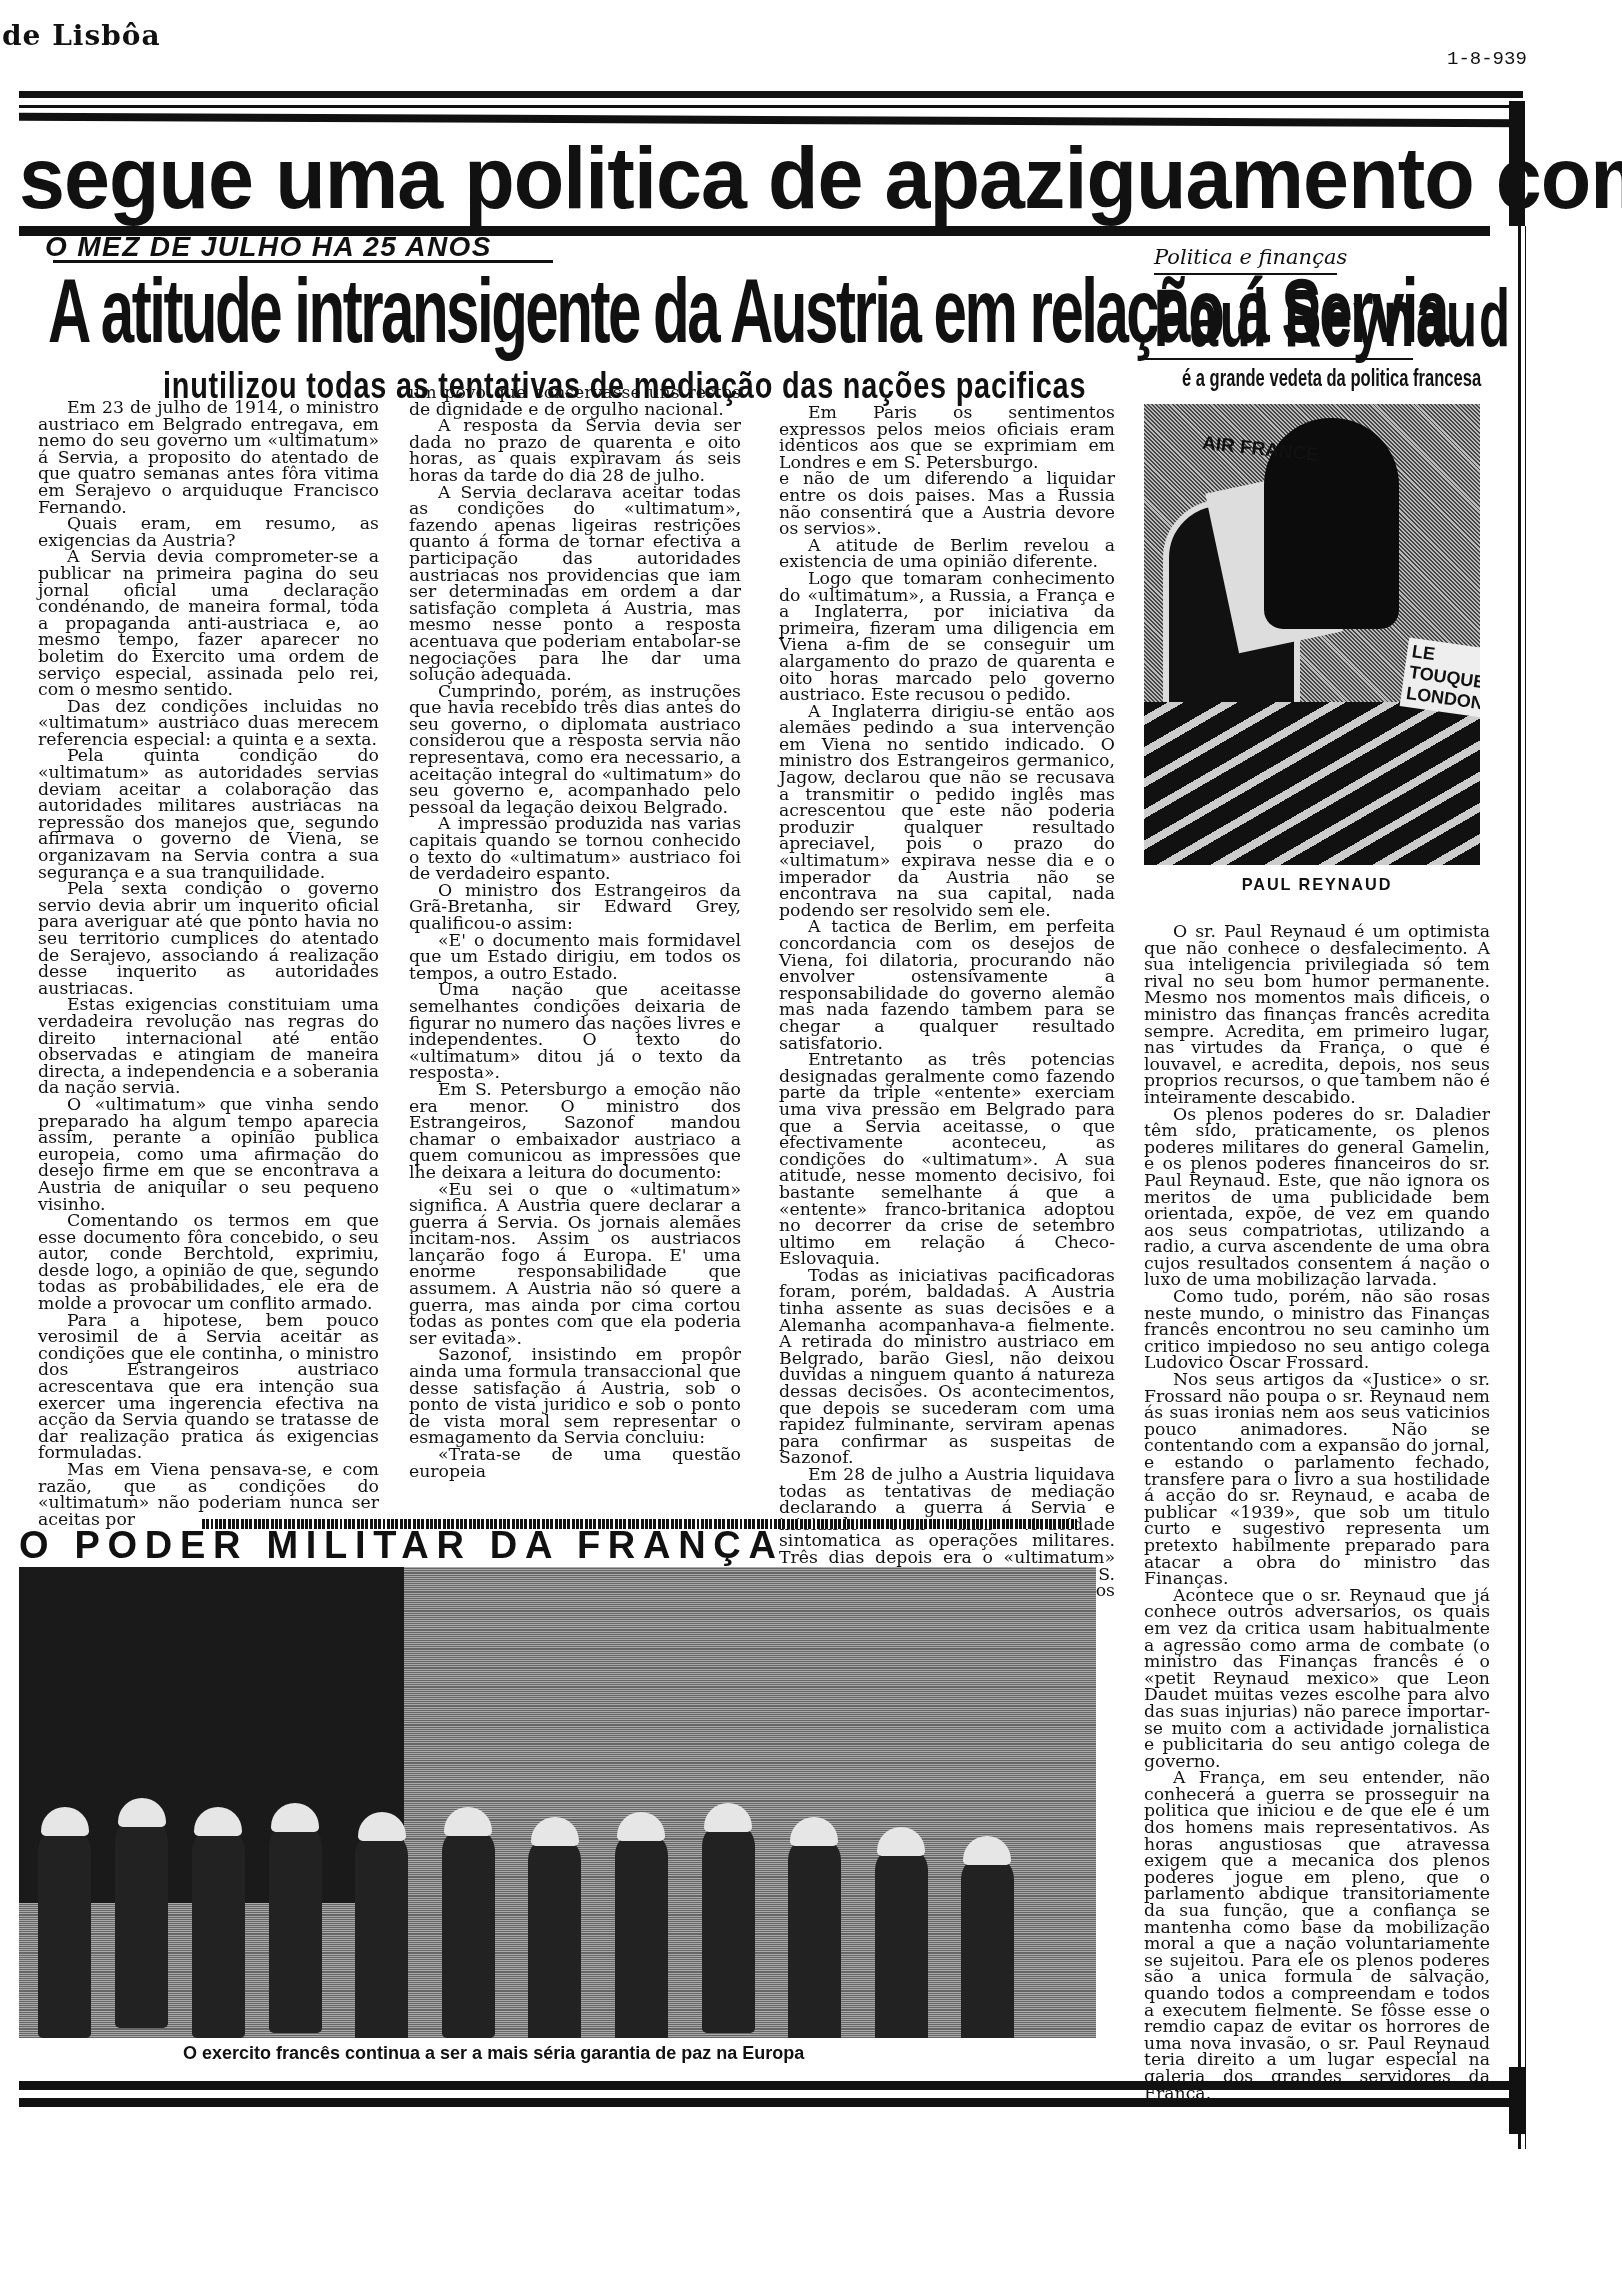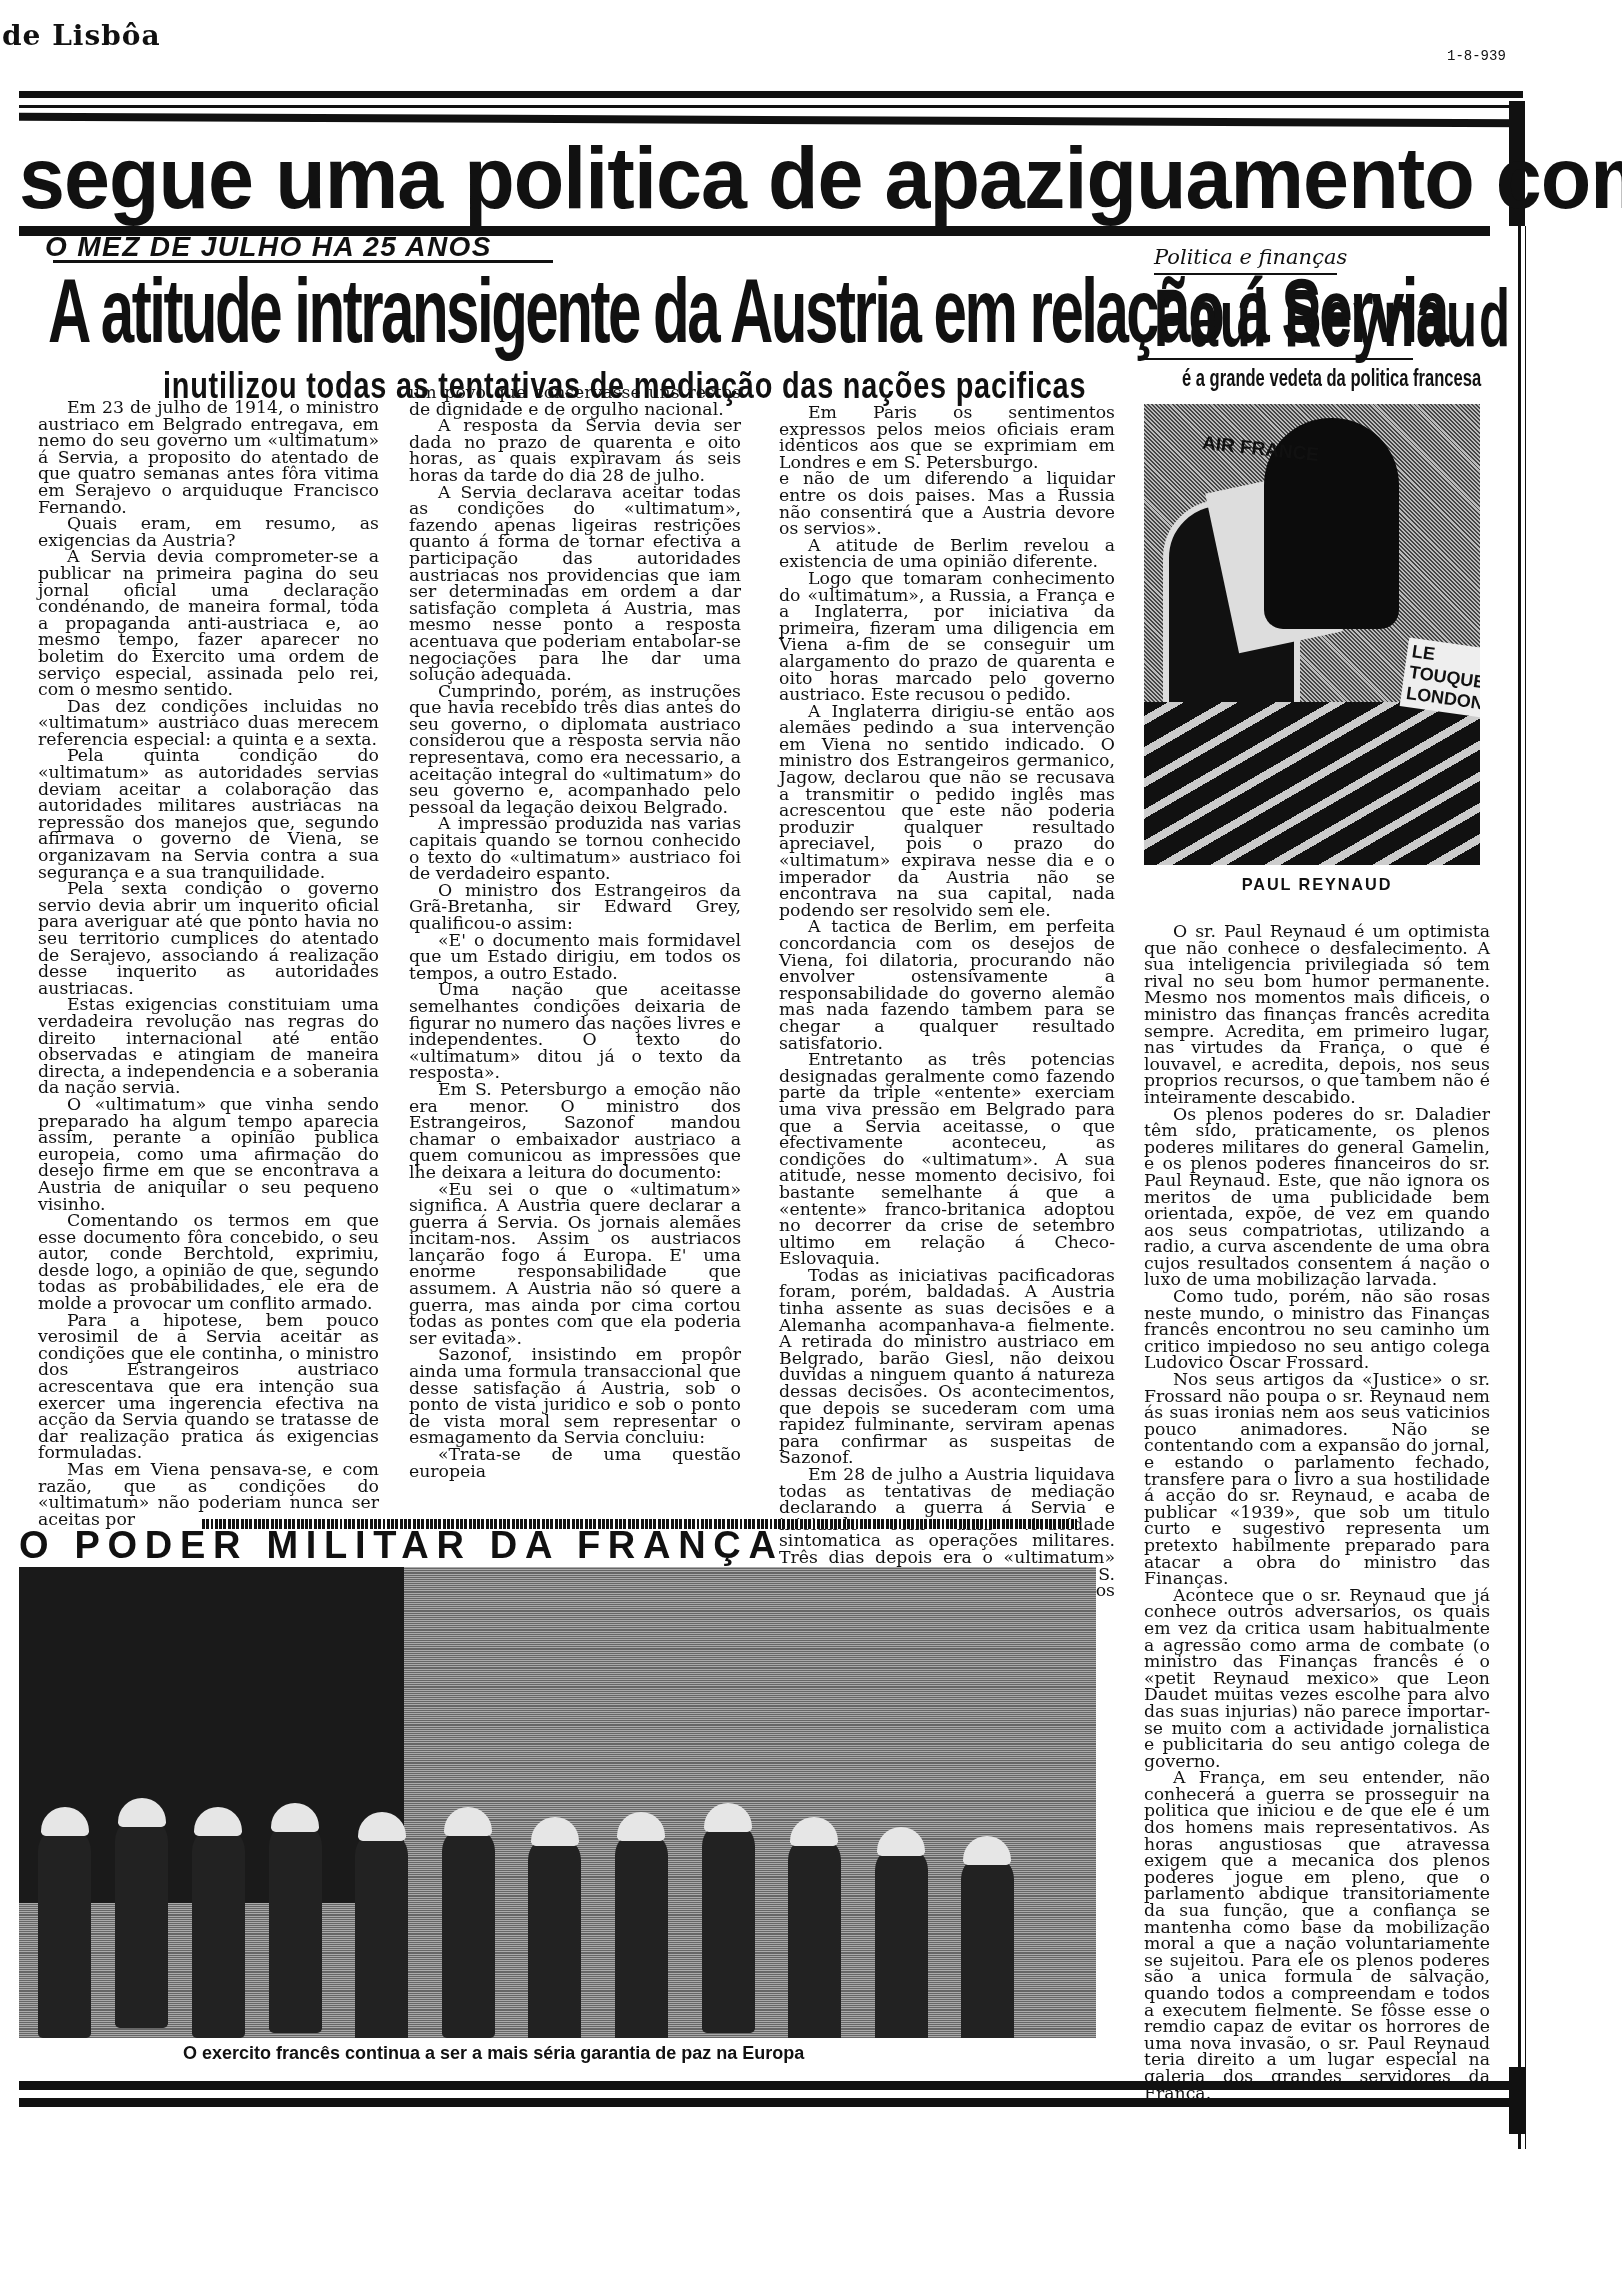--- a/index.html
+++ b/index.html
@@ -1,19 +1,19 @@
 <!DOCTYPE html>
 <html style="font-size:7.7px"><head>
 <meta charset="utf-8">
 <style>
   html,body{margin:0;padding:0;background:#fff;}
   body{width:1623px;height:2284px;position:relative;overflow:hidden;font-family:"DejaVu Serif",serif;color:#111;}
   .abs{position:absolute;}
   .masthead{left:2px;top:19px;font-family:"DejaVu Serif",serif;font-weight:bold;font-size:28px;letter-spacing:1px;}
-  .date{left:1447px;top:48px;font-family:"Liberation Mono",monospace;font-size:14px;}
+  .date{left:1447px;top:48px;font-family:"Liberation Mono",monospace;font-size:19px;}
   .rule-top{left:19px;top:91px;width:1504px;height:43px;}
   .rule-top .b1{position:absolute;left:0;top:0;width:100%;height:6.7px;background:#111;}
   .rule-top .b2{position:absolute;left:0;top:14.4px;width:100%;height:2.4px;background:#111;}
   .rule-top .b3{position:absolute;left:0;top:25px;width:100%;height:7.7px;background:#111;transform:skewY(0.25deg);}
   .side-block{left:1509px;top:101px;width:16.3px;height:125px;background:#111;}
   .side-line{left:1518px;top:226px;width:2.9px;height:1923px;background:#111;}
   .side-line2{left:1525px;top:226px;width:1.4px;height:1923px;background:#111;}
   .side-block2{left:1509px;top:2067px;width:16.3px;height:67px;background:#111;}
   .banner{left:19px;top:130px;width:1480px;font-family:"Liberation Sans",sans-serif;font-weight:bold;font-size:87px;line-height:96px;letter-spacing:-1px;transform:scaleX(0.95);transform-origin:left;white-space:nowrap;}
   .banner-rule{left:19px;top:226px;width:1471px;height:9.6px;background:#111;}

